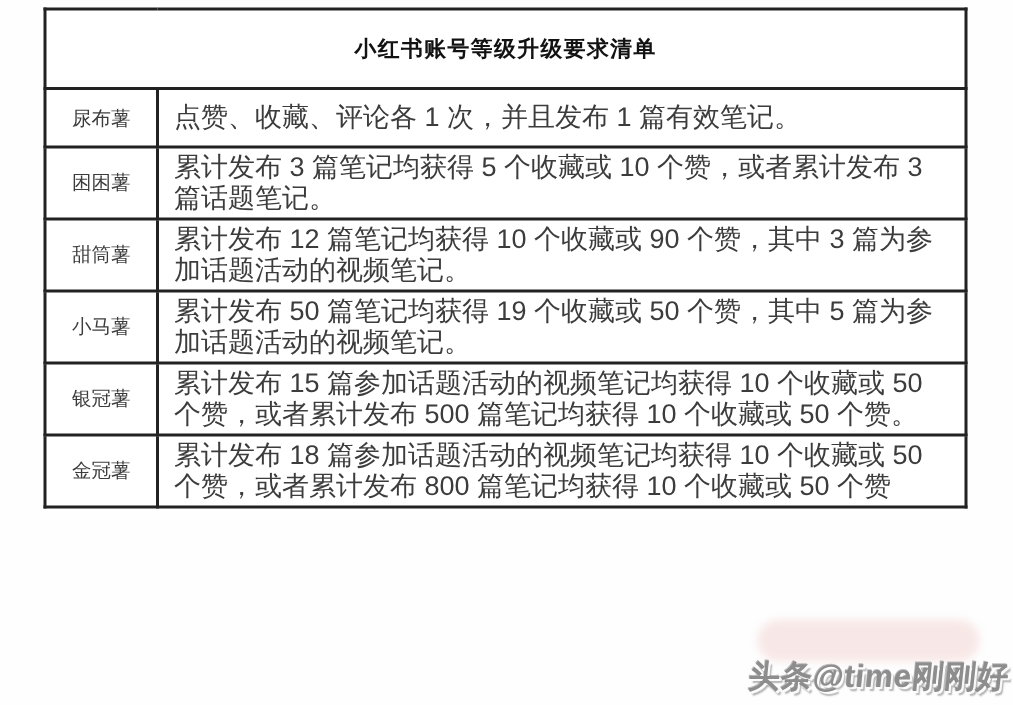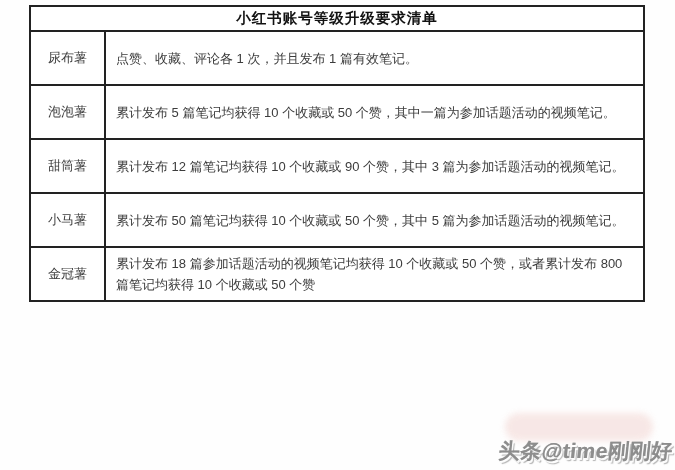--- a/index.html
+++ b/index.html
@@ -35,31 +35,31 @@
     border: 2px solid var(--border);
     vertical-align: middle;
   }
   tr.title-row { height: 24px; }
   th.title-cell {
     font-size: 14.5px;
     font-weight: bold;
     color: var(--title);
     text-align: center;
     letter-spacing: 1px;
-    padding: 2px 4px;
+    padding: 16px 4px;
   }
-  tr.data-row { height: 54px; }
+  tr.data-row { height: 39px; }
   td.level-cell {
     text-align: center;
     font-size: 13px;
     color: var(--text);
     padding: 2px;
   }
   td.req-cell {
-    font-size: 13px;
+    font-size: 18px;
     color: var(--text);
     line-height: 21px;
     padding: 2px 10px;
     text-align: left;
   }
   .blur-patch {
     position: absolute;
     left: 505px; top: 413px;
     width: 148px; height: 28px;
     background: var(--blur_patch);
@@ -97,30 +97,34 @@
       <tr class="title-row">
         <th class="title-cell" colspan="2">小红书账号等级升级要求清单</th>
       </tr>
     </thead>
     <tbody>
         <tr class="data-row">
       <td class="level-cell">尿布薯</td>
       <td class="req-cell">点赞、收藏、评论各 1 次，并且发布 1 篇有效笔记。</td>
     </tr>
         <tr class="data-row">
-      <td class="level-cell">泡泡薯</td>
-      <td class="req-cell">累计发布 5 篇笔记均获得 10 个收藏或 50 个赞，其中一篇为参加话题活动的视频笔记。</td>
+      <td class="level-cell">困困薯</td>
+      <td class="req-cell">累计发布 3 篇笔记均获得 5 个收藏或 10 个赞，或者累计发布 3 篇话题笔记。</td>
     </tr>
         <tr class="data-row">
       <td class="level-cell">甜筒薯</td>
       <td class="req-cell">累计发布 12 篇笔记均获得 10 个收藏或 90 个赞，其中 3 篇为参加话题活动的视频笔记。</td>
     </tr>
         <tr class="data-row">
       <td class="level-cell">小马薯</td>
-      <td class="req-cell">累计发布 50 篇笔记均获得 10 个收藏或 50 个赞，其中 5 篇为参加话题活动的视频笔记。</td>
+      <td class="req-cell">累计发布 50 篇笔记均获得 19 个收藏或 50 个赞，其中 5 篇为参加话题活动的视频笔记。</td>
+    </tr>
+        <tr class="data-row">
+      <td class="level-cell">银冠薯</td>
+      <td class="req-cell">累计发布 15 篇参加话题活动的视频笔记均获得 10 个收藏或 50 个赞，或者累计发布 500 篇笔记均获得 10 个收藏或 50 个赞。</td>
     </tr>
         <tr class="data-row">
       <td class="level-cell">金冠薯</td>
       <td class="req-cell">累计发布 18 篇参加话题活动的视频笔记均获得 10 个收藏或 50 个赞，或者累计发布 800 篇笔记均获得 10 个收藏或 50 个赞</td>
     </tr>
       </tbody>
   </table>
 
   <div class="blur-patch"></div>
 

